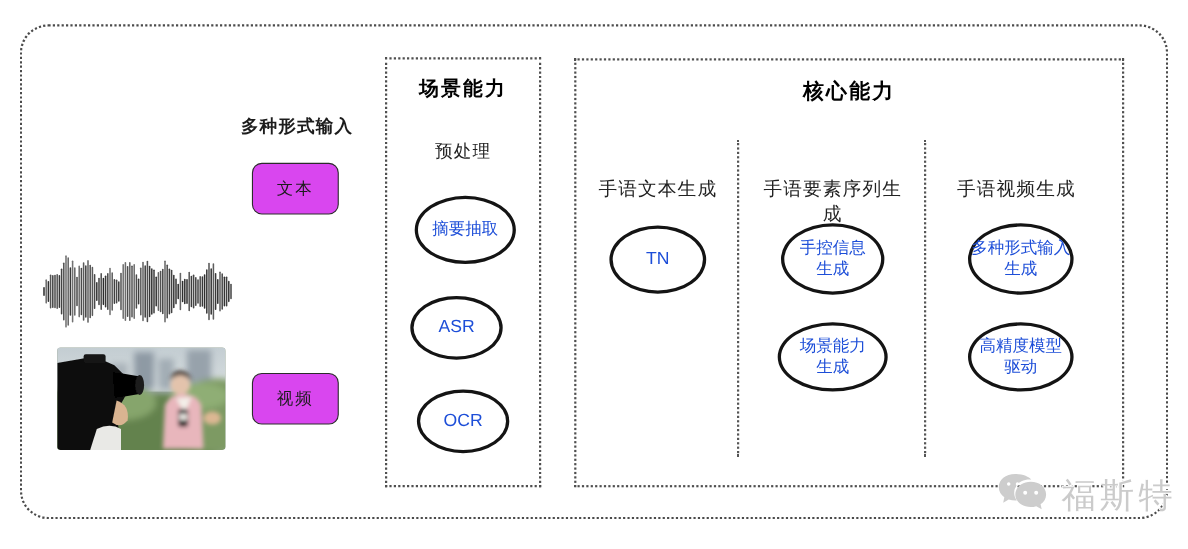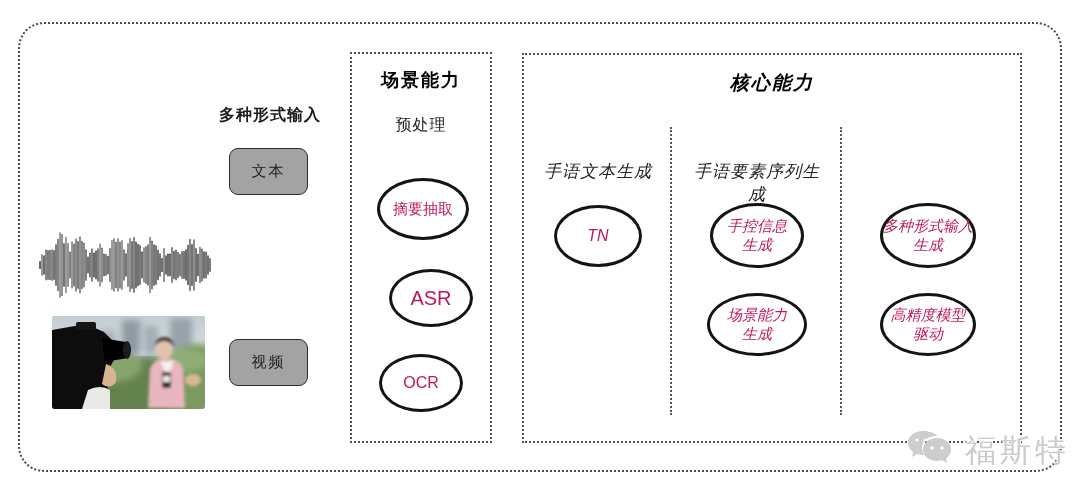--- a/index.html
+++ b/index.html
@@ -21,21 +21,21 @@
     border: 2px dotted #4b4b4b;
     border-radius: 26px;
   }
 
   
   .dash-box {
     border: 2px dotted #4f4f4f;
     background: transparent;
   }
   .scene-box { left: 350px; top: 52px; width: 142px; height: 391px; }
-  .core-box  { left: 522px; top: 53px; width: 500px; height: 390px; font-style: italic; }
+  .core-box  { left: 522px; top: 53px; width: 500px; height: 390px; }
 
   .box-title {
     position: absolute;
     left: 0; width: 100%;
     text-align: center;
     font-weight: bold;
     font-size: 19px;
     letter-spacing: 2px;
     color: #000000;
   }
@@ -59,21 +59,21 @@
     border: 3px solid #141414;
     border-radius: 50%;
     background: #fff;
     display: flex;
     align-items: center;
     justify-content: center;
     text-align: center;
     font-size: 15px;
     line-height: 1.25;
     white-space: pre-line;
-    color: #be185d;
+    color: #1d4ed8;
   }
 
   
   .input-header {
     left: 205px; top: 105px; width: 130px;
     text-align: center;
     font-weight: bold;
     font-size: 16px;
     letter-spacing: 1px;
   }
@@ -86,21 +86,21 @@
   }
   .input-box {
     left: 229px; width: 79px; height: 47px;
     border: 1.6px solid #2c2c2c;
     border-radius: 9px;
     display: flex;
     align-items: center;
     justify-content: center;
     font-size: 15px;
     letter-spacing: 2px;
-    background: #a3a3a3;
+    background: #d946ef;
   }
   .waveform-wrap { left: 38px; top: 227px; width: 176px; height: 76px; }
   .video-thumb {
     left: 52px; top: 316px; width: 153px; height: 93px;
     border-radius: 3px; overflow: hidden; background: #9aa89a;
   }
 
   
   .watermark {
     left: 903px; top: 429px; height: 44px;
@@ -269,41 +269,42 @@
       </g>
     </svg>
   </div>
 
   <div class="abs input-box" style="top:339px">
     <span>视频</span>
   </div>
 
   <div class="abs dash-box scene-box">
     <div class="box-title" style="top:14px; font-size:18px">场景能力</div>
-    <div class="sub-label" style="left:0; width:100%; top:61px">预处理</div>
+    <div class="sub-label" style="left:0; width:100%; top:74px">预处理</div>
     <div class="ellipse" style="left:25px; top:124px; width:92px; height:62px">摘要抽取</div>
-    <div class="ellipse" style="left:37px; top:215px; width:84px; height:58px; font-size:20px">ASR</div>
+    <div class="ellipse" style="left:21px; top:215px; width:84px; height:58px; font-size:16px">ASR</div>
     <div class="ellipse" style="left:27px; top:300px; width:84px; height:58px; font-size:16px">OCR</div>
   </div>
 
   <div class="abs dash-box core-box">
     <div class="box-title" style="top:15px">核心能力</div>
 
     <div class="divider" style="left:146px; top:72px"></div>
     <div class="divider" style="left:316px; top:72px"></div>
 
     <div class="sub-label" style="left:12px; width:124px; top:105px; font-size:17px">手语文本生成</div>
     <div class="ellipse" style="left:30px; top:150px; width:88px; height:62px; font-size:16px">TN</div>
 
     <div class="sub-label" style="left:163px; width:140px; top:105px; font-size:17px">手语要素序列生成</div>
     <div class="ellipse" style="left:186px; top:148px; width:94px; height:65px">手控信息
 生成</div>
     <div class="ellipse" style="left:183px; top:238px; width:100px; height:63px">场景能力
 生成</div>
 
+    <div class="sub-label" style="left:338px; width:124px; top:105px; font-size:17px">手语视频生成</div>
     <div class="ellipse" style="left:356px; top:148px; width:96px; height:65px">多种形式输入
 生成</div>
     <div class="ellipse" style="left:356px; top:238px; width:96px; height:63px">高精度模型
 驱动</div>
   </div>
 
   <div class="abs watermark">
     <span>
       <svg width="60" height="44" viewBox="0 0 60 44">
         <g fill="#cdcdcd">

